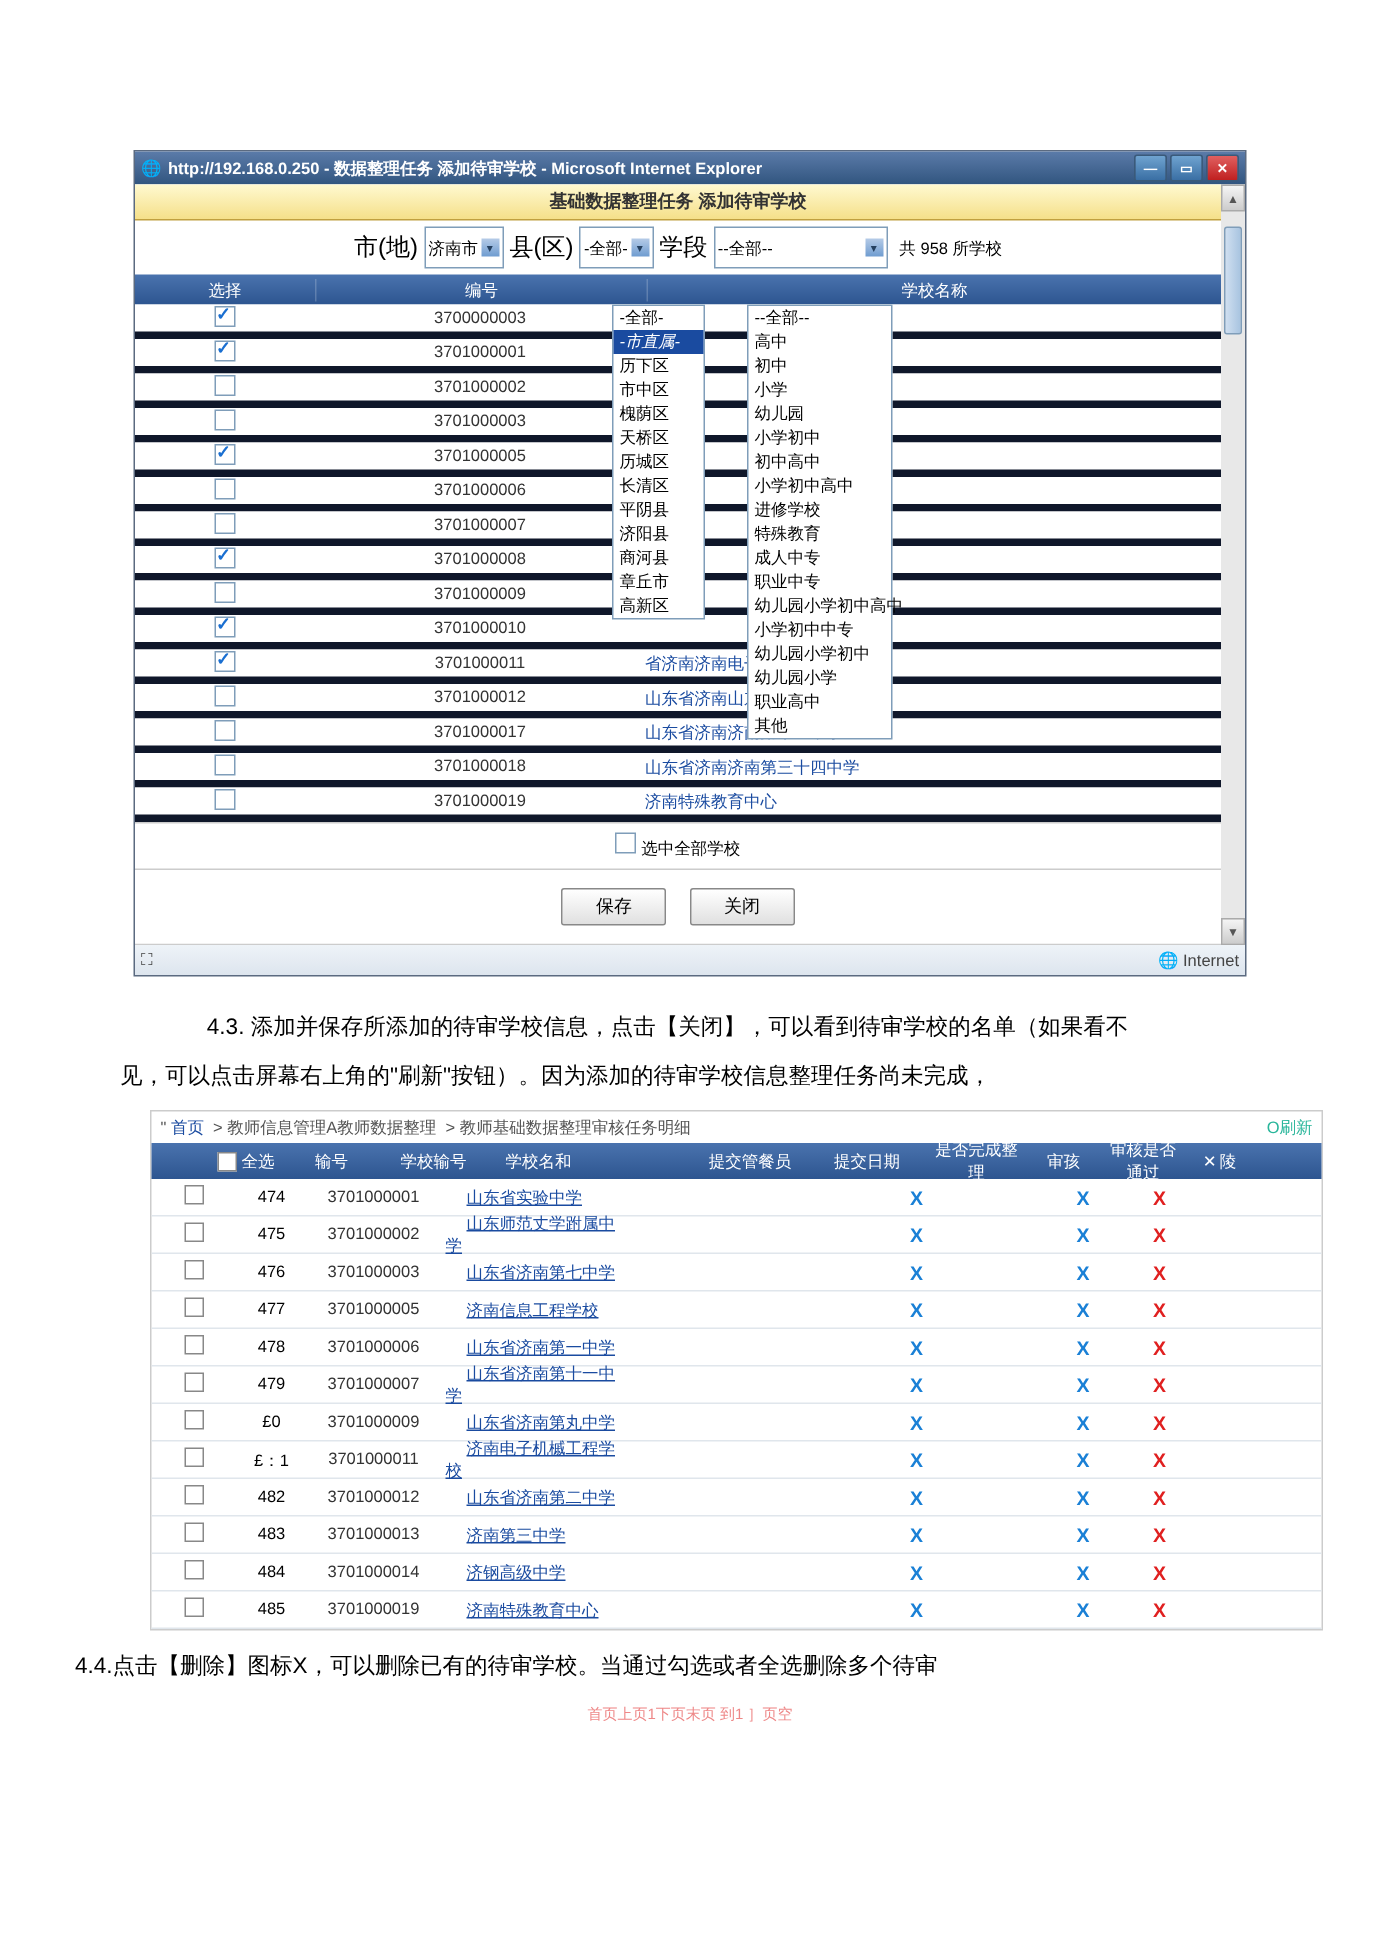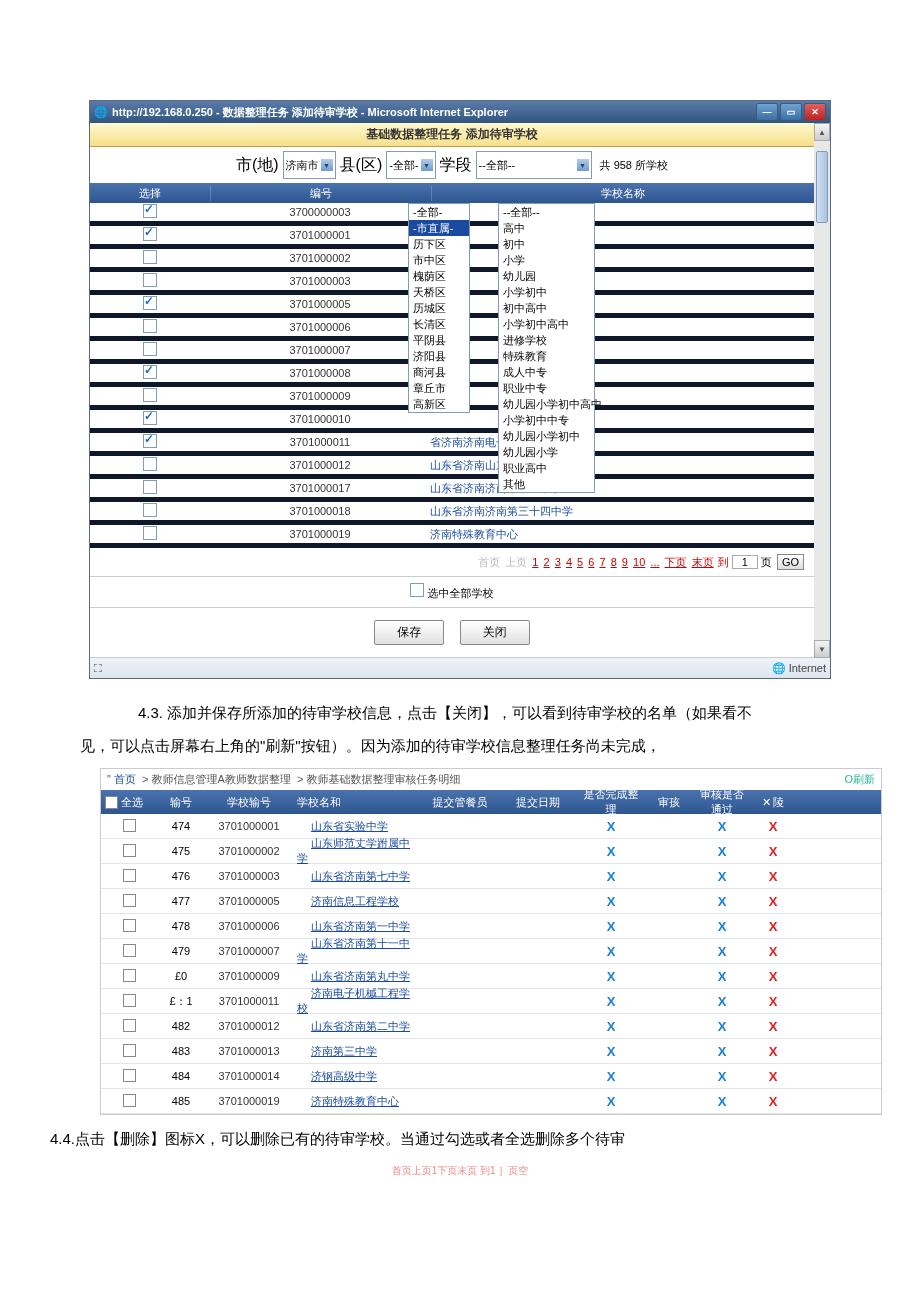--- a/index.html
+++ b/index.html
@@ -122,21 +122,21 @@
   }
   .dd-pop {
     position: absolute;
     border: 1px solid #7f9db9;
     background: #fff;
     font-size: 11px;
     line-height: 16px;
     z-index: 5;
   }
   .dd-pop .item { padding: 0 4px; white-space: nowrap; }
-  .dd-pop .item.sel-hi { background: #1a4ba0; color:#fff;}
+  .dd-pop .item.sel-hi { background: #1a4ba0; color:#fff;font-style:italic;}
   .dd1 { left: 318px; top: 0; width: 60px; }
   .dd2 { left: 408px; top: 0; width: 95px; }
   .pager {
     text-align: right;
     padding: 6px 10px;
     font-size: 11px;
     color: #c00;
   }
   .pager a { color: #c00; text-decoration: underline; margin: 0 1px; }
   .pager .pg-input {
@@ -184,21 +184,21 @@
     width: 780px;
     background:#fff;
     font-size:11px;
     position:relative;
   }
   .crumb { padding:3px 6px; font-size:11px; color:#555;}
   .crumb .bl{color:#1a4ba0;}
   .crumb .rt{float:right; color:#2ab69b;}
   .addlink{padding:3px 6px;font-size:11px;color:#1a4ba0;}
   .t2-head{
-    display:flex;background:linear-gradient(to bottom,#4a73ae,#2d5590);color:#fff;height:24px;align-items:center;font-size:11px;
+    display:flex;background:linear-gradient(to bottom,#4a73ae,#2d5590);color:#fff;height:24px;align-items:center;font-size:11px;padding-left:40px;
   }
   .t2-head>div{padding:0 4px;}
   .h-sel{width:48px;display:flex;align-items:center;gap:3px;}
   .h-num{width:40px;text-align:center;}
   .h-scode{width:80px;text-align:center;}
   .h-sname{width:120px;text-align:left;}
   .h-submit{width:70px;text-align:center;}
   .h-date{width:70px;text-align:center;}
   .h-done{width:60px;text-align:center;}
   .h-audit{width:40px;text-align:center;}
@@ -377,31 +377,20 @@
           <div class="item">职业中专</div>
           <div class="item">幼儿园小学初中高中</div>
           <div class="item">小学初中中专</div>
           <div class="item">幼儿园小学初中</div>
           <div class="item">幼儿园小学</div>
           <div class="item">职业高中</div>
           <div class="item">其他</div>
         </div>
       </div>
 
-    <div class="pager">
-      <a class="grey">首页</a>
-      <a class="grey">上页</a>
-      <span id="pager-nums"><a>1</a> <a>2</a> <a>3</a> <a>4</a> <a>5</a> <a>6</a> <a>7</a> <a>8</a> <a>9</a> <a>10</a> <a>...</a> </span>
-      <a>下页</a>
-      <a>末页</a>
-      <span>到</span>
-      <span class="pg-input">1</span>
-      <span style="color:#000;">页</span>
-      <span class="go-btn">GO</span>
-    </div>
 
     <div class="select-all-row">
       <span class="chk"></span>
       <span>选中全部学校</span>
     </div>
 
     <div class="btn-row">
       <span class="btn">保存</span>
       <span class="btn">关闭</span>
     </div>

